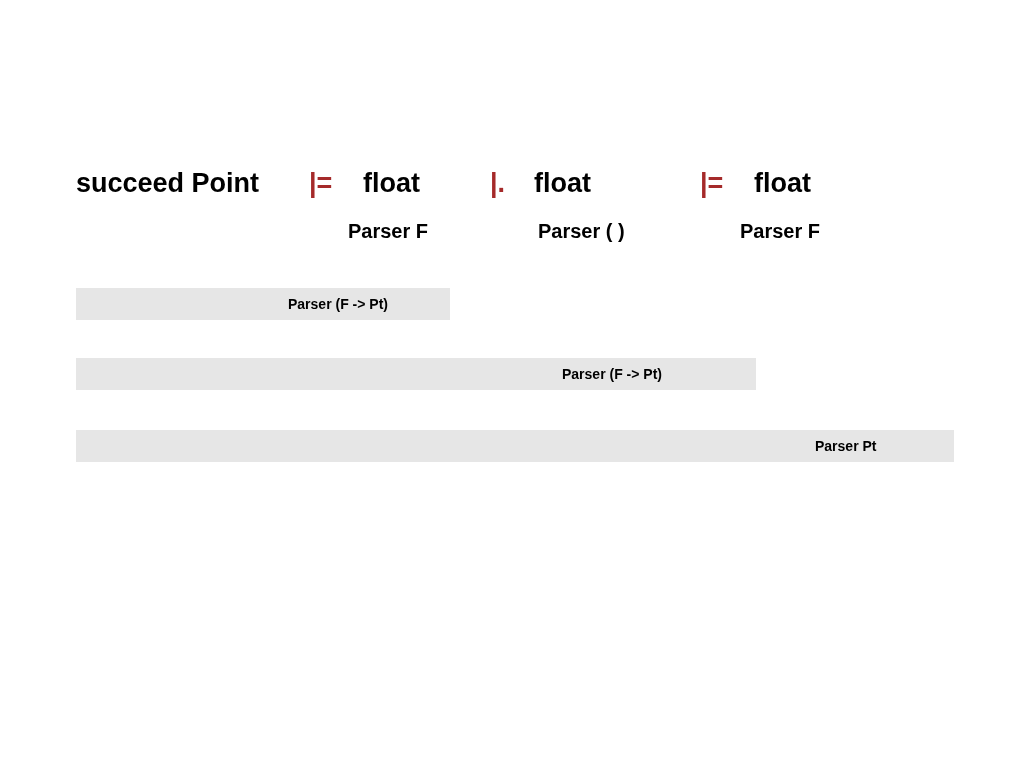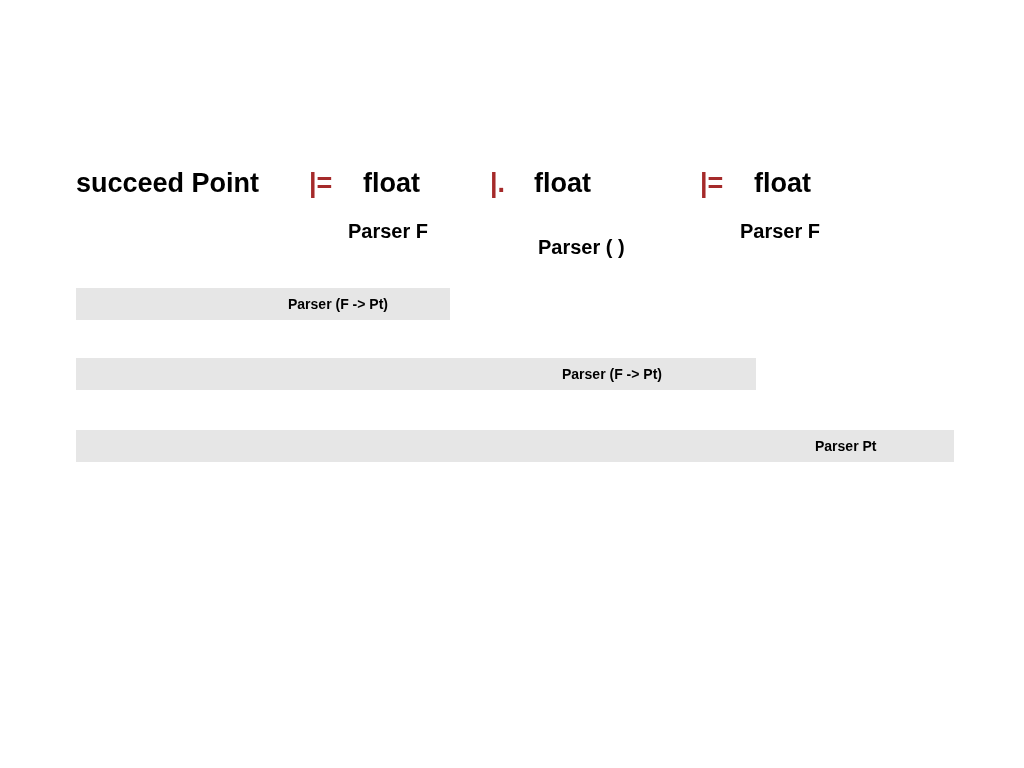--- a/index.html
+++ b/index.html
@@ -59,21 +59,21 @@
   <div class="expr red" style="left:309px;">|=</div>
   <div class="expr" style="left:363px;">float</div>
 
   <div class="expr red" style="left:490px;">|.</div>
   <div class="expr" style="left:534px;">float</div>
 
   <div class="expr red" style="left:700px;">|=</div>
   <div class="expr" style="left:754px;">float</div>
 
   <div class="typelabel" style="top:220px; left:348px;">Parser F</div>
-  <div class="typelabel" style="top:236px; left:538px;">Parser ( )</div>
+  <div class="typelabel" style="top:220px; left:538px;">Parser ( )</div>
   <div class="typelabel" style="top:220px; left:740px;">Parser F</div>
 
   <div class="bar" style="top:288px; left:76px; width:374px;"></div>
   <div class="barlabel" style="top:288px; left:288px;">Parser (F -&gt; Pt)</div>
 
   <div class="bar" style="top:358px; left:76px; width:680px;"></div>
   <div class="barlabel" style="top:358px; left:562px;">Parser (F -&gt; Pt)</div>
 
   <div class="bar" style="top:430px; left:76px; width:878px;"></div>
   <div class="barlabel" style="top:430px; left:815px;">Parser Pt</div>

